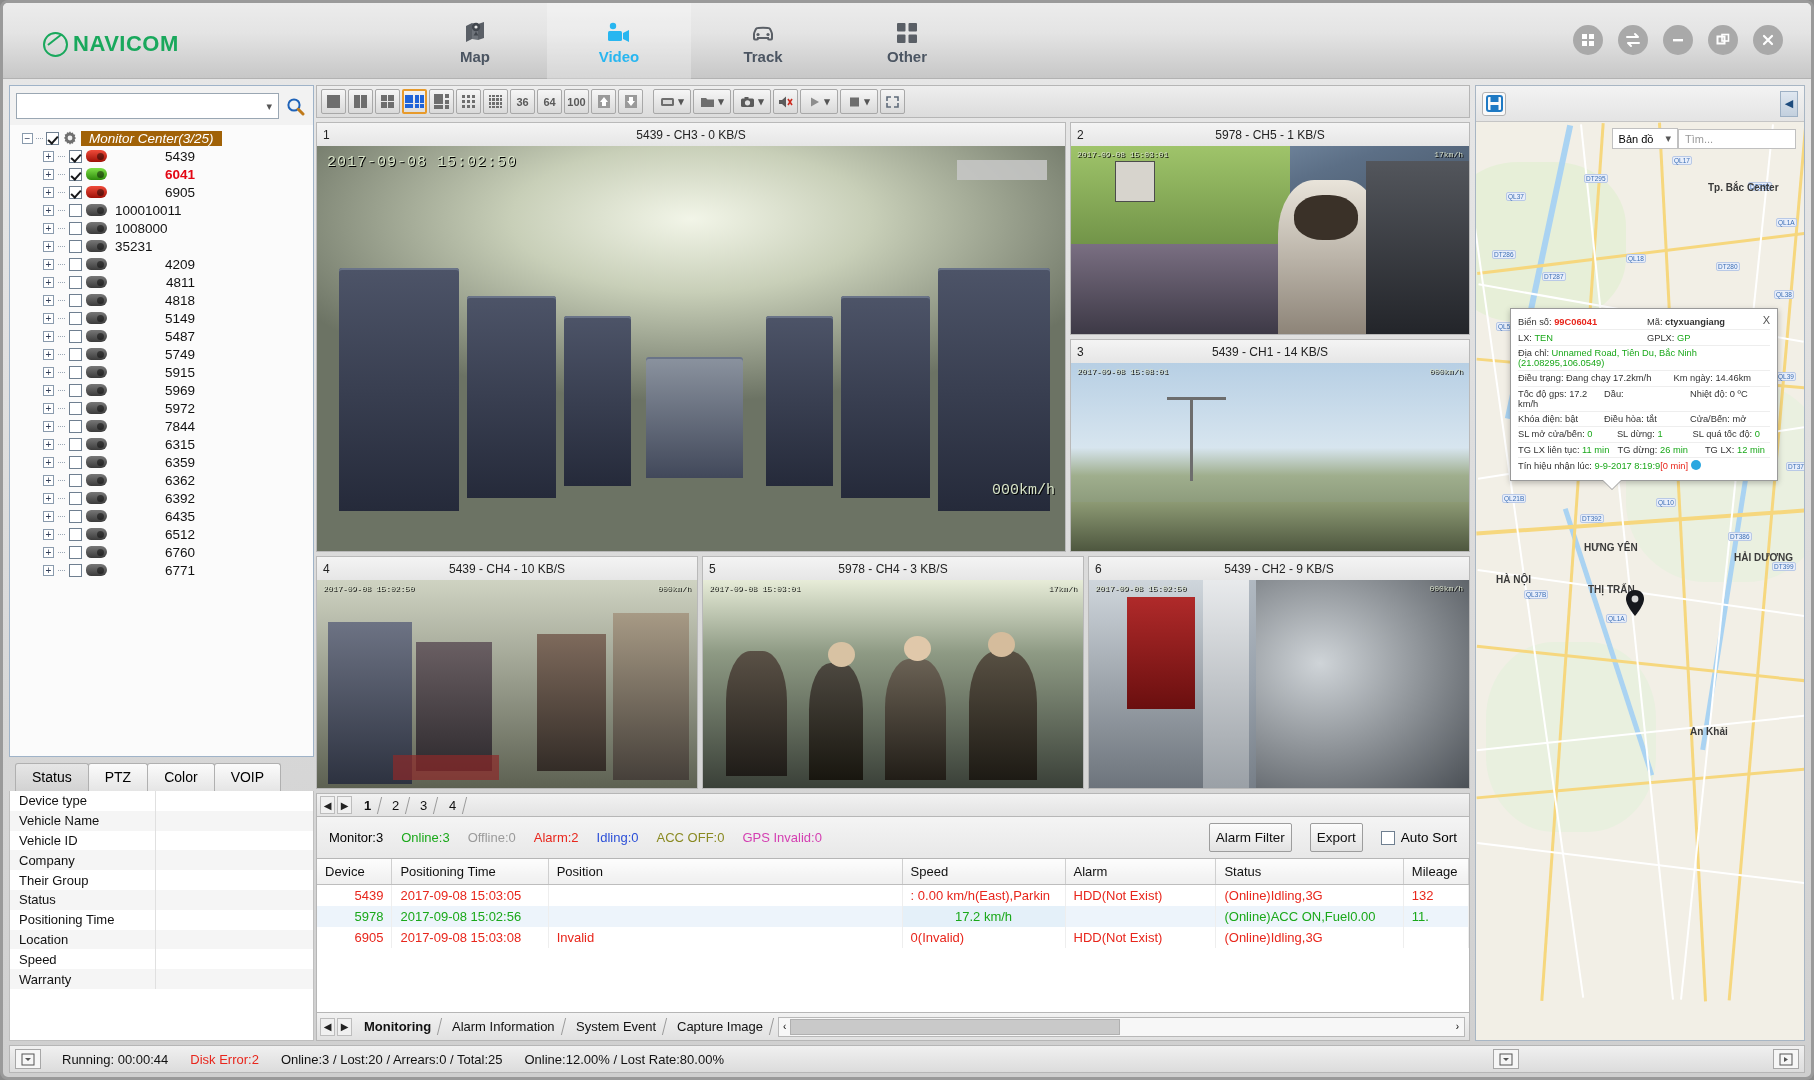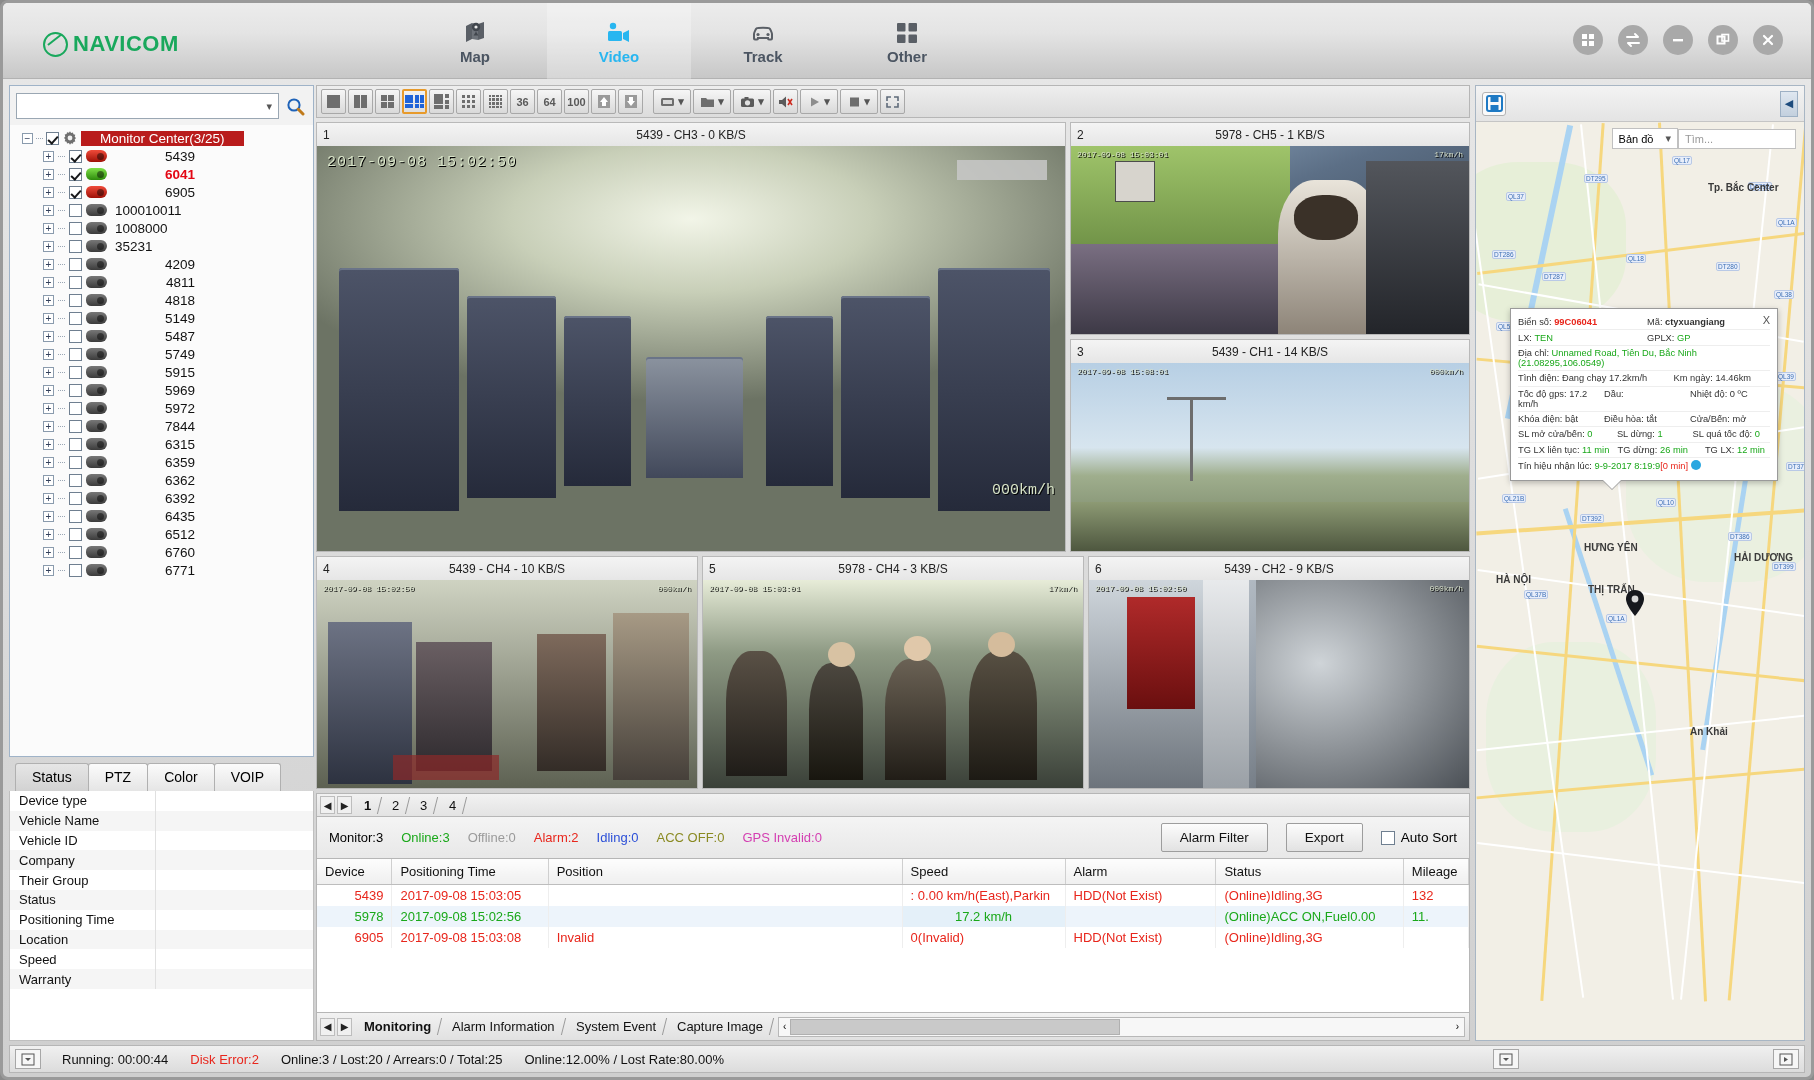--- a/index.html
+++ b/index.html
@@ -99,21 +99,21 @@
   .gear { width: 16px; height: 16px; }
   .car { width: 21px; height: 12px; border-radius: 6px 7px 7px 6px; position: relative; }
   .car.grey { background: linear-gradient(#777,#3b3b3b); }
   .car.red { background: linear-gradient(#f04b3a,#9e1007); }
   .car.green { background: linear-gradient(#7ee048,#2d8a0c); }
   .car:after {
     content: ""; position: absolute; right: 3px; top: 2.5px; width: 7px; height: 7px;
     border-radius: 50%; background: rgba(0,0,0,.45);
   }
   .node-label { min-width: 88px; text-align: right; padding-right: 4px; color: #111; }
-  .node-label.sel { background: #b91c1c; color: #fff; text-align: left; padding: 0 19px; min-width: 0; }
+  .node-label.sel { background: #a16207; color: #fff; text-align: left; padding: 0 8px; min-width: 0; font-style: italic; }
   .node-label.alarm { color: #e30613; font-weight: bold; }
 
   .status-tabs { display: flex; padding-left: 6px; margin-top: 5px; height: 29px; align-items: flex-end; }
   .status-panel { height: 250px; display: flex; flex-direction: column; }
   .kv { flex: 1; border: 1px solid #bfbfbf; border-top: none; background: #fff; }
   .kv-row { display: flex; height: 19.8px; align-items: center; font-size: 13px; }
   .kv-row:nth-child(odd) { background: #fff; }
   .kv-row:nth-child(even) { background: #f5f5f5; }
   .kv-k { width: 145px; padding-left: 9px; color: #111; }
   .kv-v { flex: 1; border-left: 1px solid #e0e0e0; height: 100%; }
@@ -194,21 +194,21 @@
   .ptab span { display: inline-block; transform: skewX(14deg); }
   .ptab.active { font-weight: bold; }
   .summary {
     height: 42px; background: linear-gradient(#f4f4f4,#e8e8e8);
     border: 1px solid #b6b6b6; border-top: none;
     display: flex; align-items: center; padding: 0 12px; gap: 18px; font-size: 13px;
   }
   .summary .sp { flex: 1; }
   .btn {
     border: 1px solid #9d9d9d; background: linear-gradient(#fcfcfc,#e2e2e2);
-    padding: 6px 18px; font-size: 13.5px; cursor: pointer; border-radius: 2px; color: #111;
+    padding: 6px 6px; font-size: 13.5px; cursor: pointer; border-radius: 2px; color: #111;
   }
   .chk { display: flex; align-items: center; gap: 6px; cursor: pointer; font-size: 13.5px; }
   .chk .box { width: 14px; height: 14px; border: 1px solid #6f7f90; background: #fff; }
   table.devtbl { width: 100%; border-collapse: collapse; font-size: 13px; background: #fff; }
   table.devtbl th {
     font-weight: normal; text-align: left; padding: 5px 8px;
     background: linear-gradient(#fdfdfd,#efefef); border-right: 1px solid #cfcfcf;
     border-bottom: 1px solid #bdbdbd; color: #111;
   }
   table.devtbl td { padding: 3px 8px; border-right: 1px solid #eee; white-space: nowrap; overflow: hidden; }
@@ -1050,21 +1050,21 @@
             <span class="c2"><span>Mã:</span> <b>ctyxuangiang</b></span>
           </div>
           <div class="prow">
             <span class="c1"><span>LX:</span> <span class="g">TEN</span></span>
             <span class="c2"><span>GPLX:</span> <span class="g">GP</span></span>
           </div>
           <div class="prow">
             <span><span>Địa chỉ:</span> <span class="g">Unnamed Road, Tiên Du, Bắc Ninh (21.08295,106.0549)</span></span>
           </div>
           <div class="prow">
-            <span class="c1" style="flex:1.55"><span>Tình điện:</span> <span>Đang chạy 17.2km/h</span></span>
+            <span class="c1" style="flex:1.55"><span>Điều trạng:</span> <span>Đang chạy 17.2km/h</span></span>
             <span class="c2"><span>Km ngày:</span> <span>14.46km</span></span>
           </div>
           <div class="prow">
             <span class="c1"><span>Tốc độ gps:</span> <span>17.2 km/h</span></span>
             <span class="c2"><span>Dầu:</span> <span></span></span>
             <span class="c3"><span>Nhiệt độ:</span> <span>0 ºC</span></span>
           </div>
           <div class="prow">
             <span class="c1"><span>Khóa điện:</span> <span>bật</span></span>
             <span class="c2"><span>Điều hòa:</span> <span>tắt</span></span>

